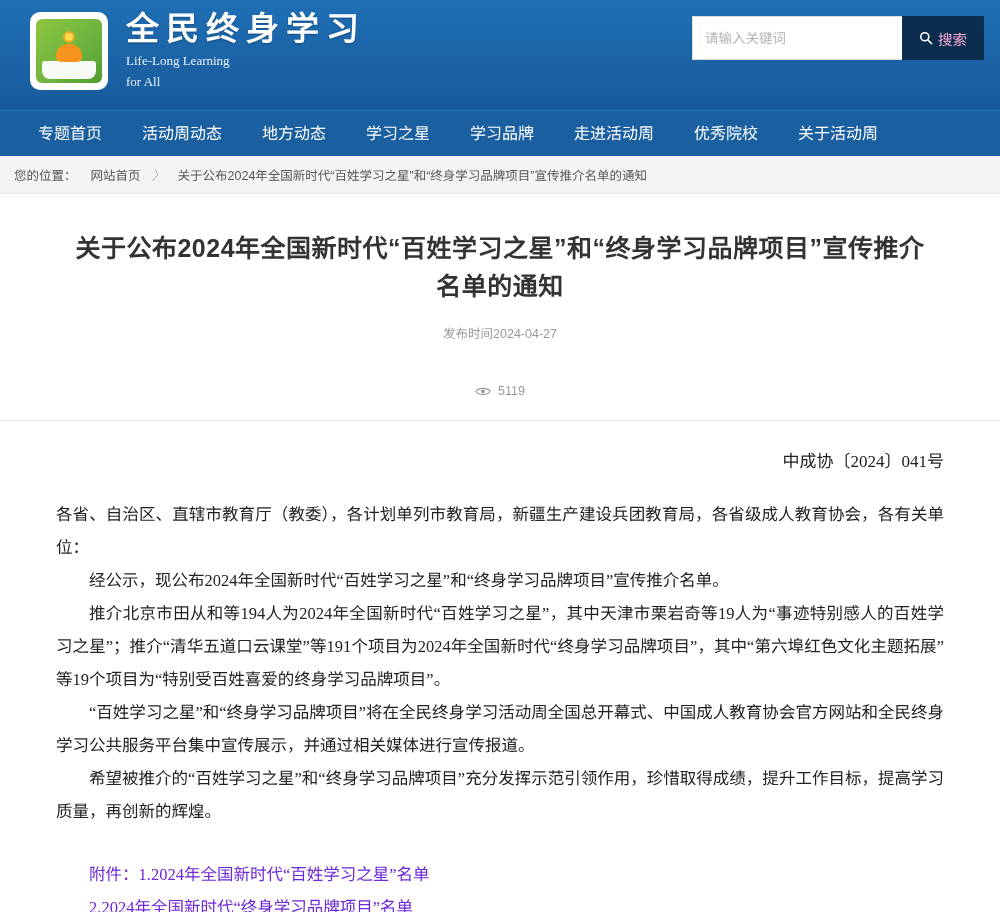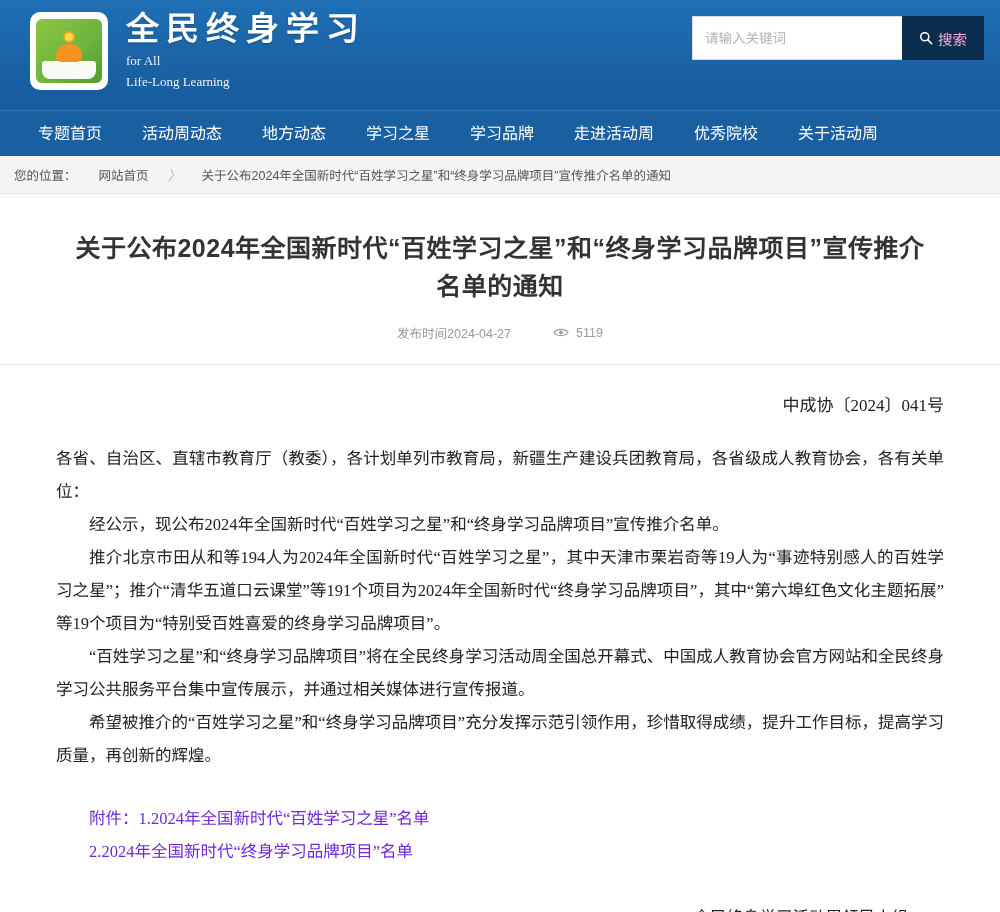--- a/index.html
+++ b/index.html
@@ -158,21 +158,20 @@
   
   .crumb-bar {
     height: 38px;
     background: #f4f4f4;
     border-bottom: 1px solid #e6e6e6;
     display: flex;
     align-items: center;
     padding-left: 14px;
     font-size: 12.5px;
     color: #666;
-    gap: 8px;
   }
   .crumb-label { color: #555; margin-right: 14px; }
   .crumb-link { color: #555; text-decoration: none; cursor: pointer; }
   .crumb-sep {
     margin: 0 12px;
     color: #b5b5b5;
     font-size: 13px;
     transform: skewX(-12deg);
     display: inline-block;
   }
@@ -192,20 +191,21 @@
     letter-spacing: .5px;
   }
   .meta {
     display: flex;
     align-items: center;
     justify-content: center;
     gap: 42px;
     margin-top: 18px;
     color: #999999;
     font-size: 12.5px;
+    flex-direction: column;
   }
   .meta .views { display: flex; align-items: center; gap: 7px; }
   .eye { display: block; }
 
   .divider {
     margin: 22px -56px 0 -56px;
     border-top: 1px solid #e9e9e9;
   }
 
   .doc-no {
@@ -256,22 +256,22 @@
     <div class="logo-mark">
       <div class="logo-inner">
         <div class="logo-figure">
           <div class="head"></div>
           <div class="body"></div>
         </div>
       </div>
     </div>
     <div class="brand-text">
       <div class="brand-cn">全民终身学习</div>
+      <div class="brand-en">Life-Long Learning</div>
       <div class="brand-en">for All</div>
-      <div class="brand-en">Life-Long Learning</div>
     </div>
   </div>
 
   <div class="search-box">
     <input class="search-input" type="text" placeholder="请输入关键词" style="">
     <button class="search-btn">
       <span>
         <svg width="14" height="14" viewBox="0 0 16 16" fill="none" stroke="#ffffff" stroke-width="1.8">
           <circle cx="6.6" cy="6.6" r="4.6"></circle>
           <line x1="10.2" y1="10.2" x2="14.5" y2="14.5" stroke-linecap="round"></line>

